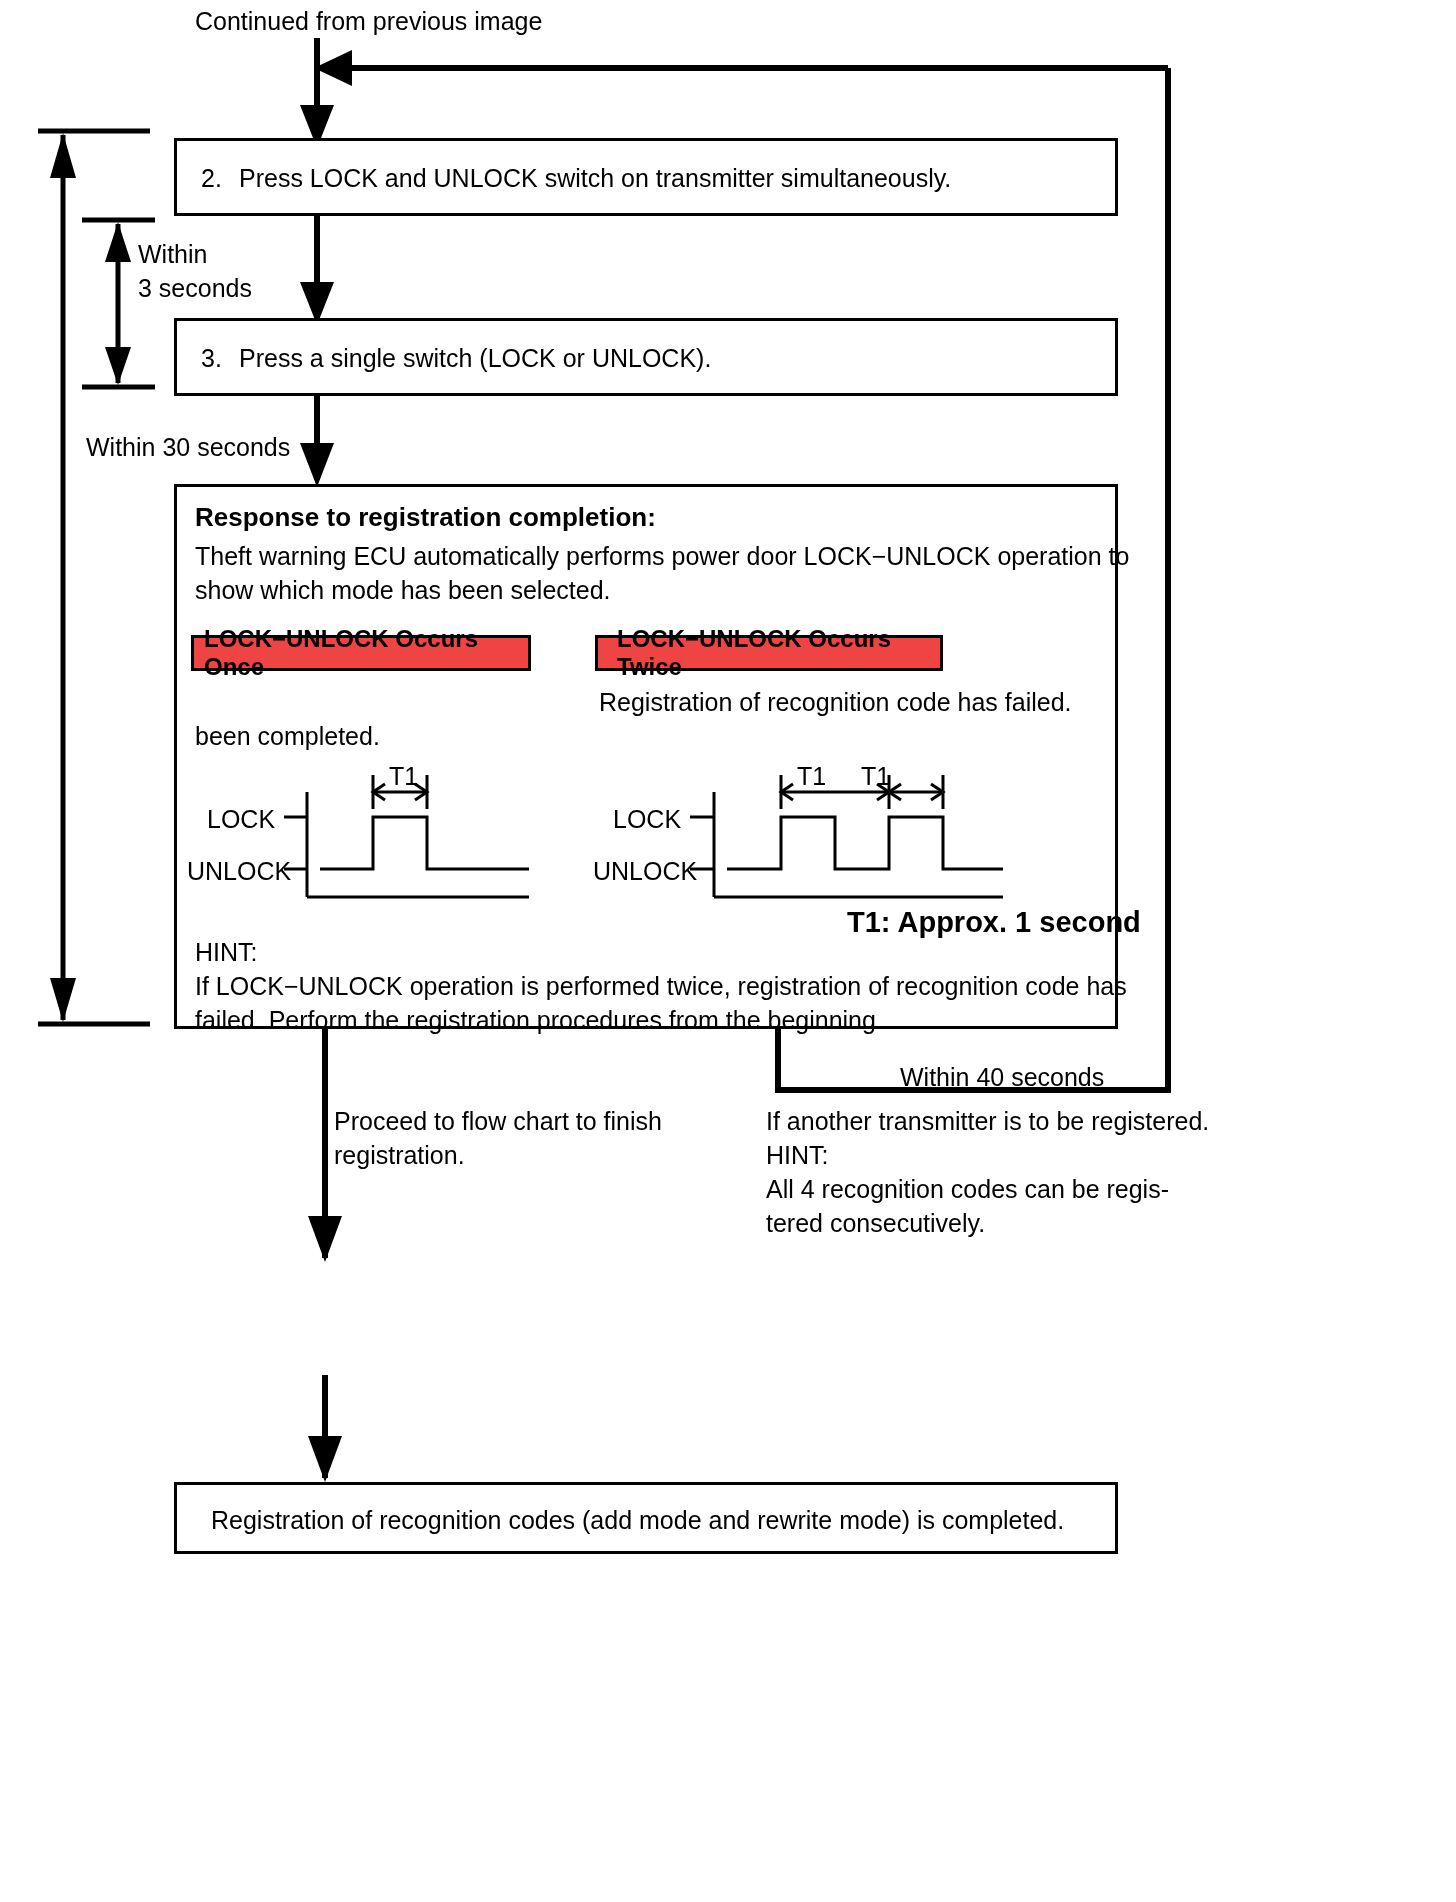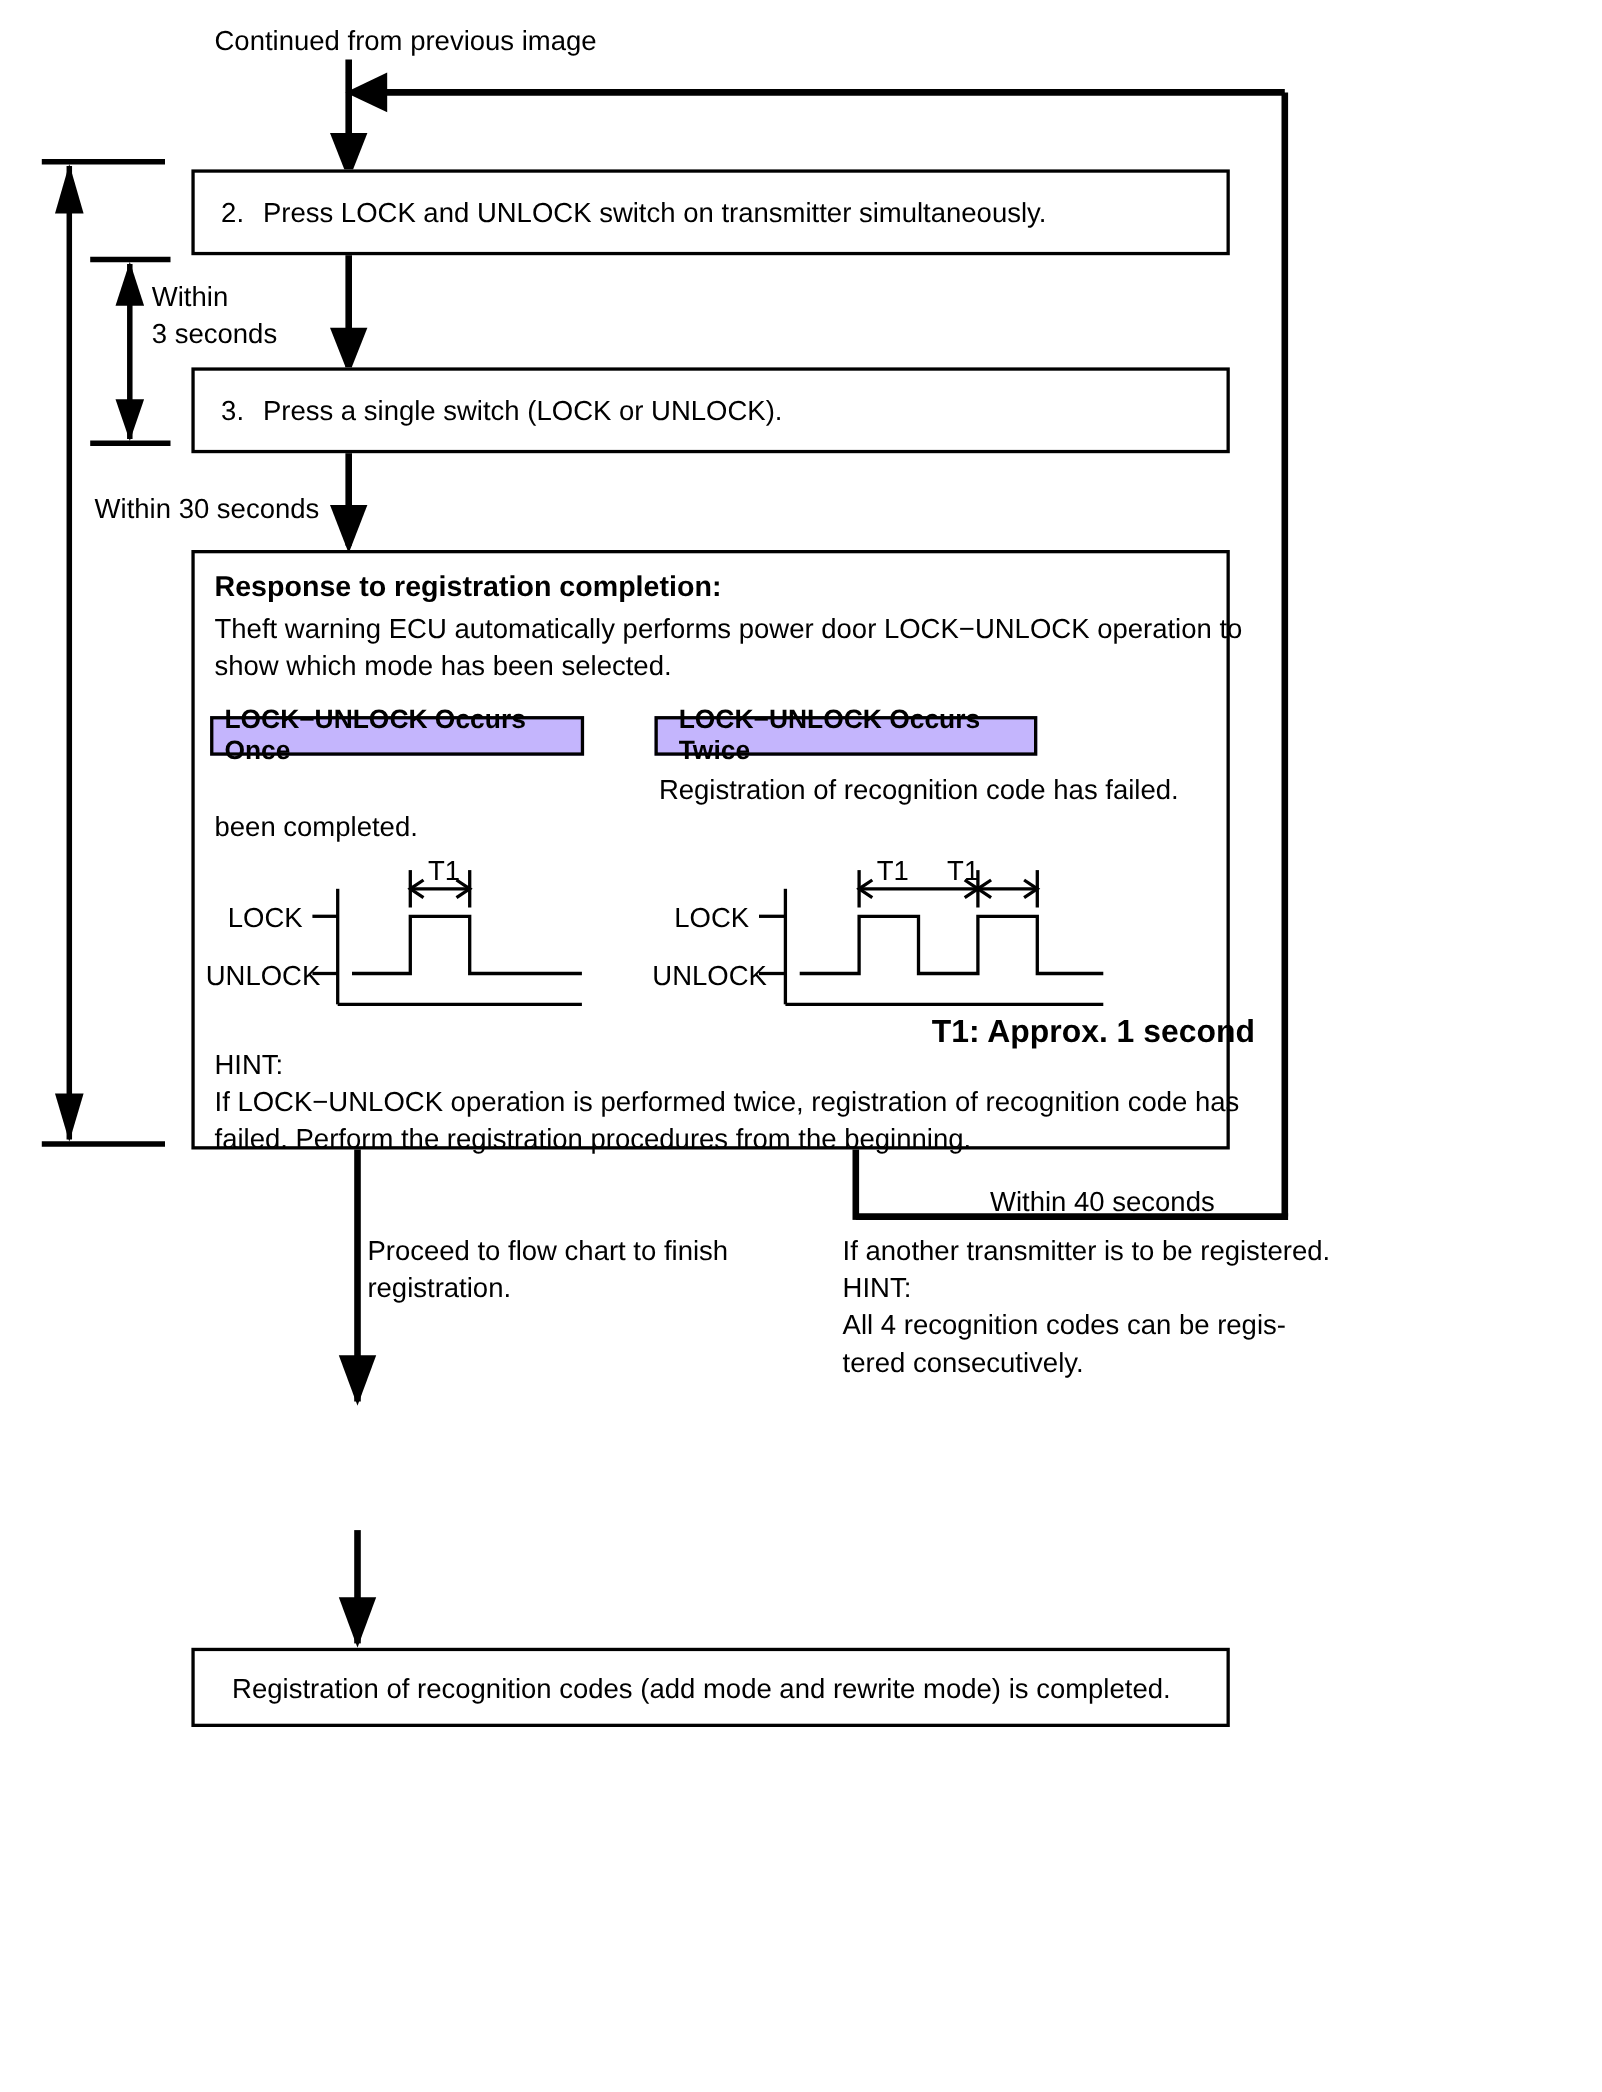--- a/index.html
+++ b/index.html
@@ -1,22 +1,22 @@
 <!DOCTYPE html>
 <html><head>
 <meta charset="utf-8">
 <style>
   html,body{margin:0;padding:0;background:#fff;}
   body{width:1456px;height:1902px;font-family:"Liberation Sans",sans-serif;color:#000;}
-  #root{position:relative;width:1456px;height:1666px;overflow:hidden;margin-top:16px;}
+  #root{position:relative;width:1456px;height:1666px;overflow:hidden;}
   .abs{position:absolute;}
   .txt{font-size:25px;line-height:34px;color:#000;white-space:pre;}
   .bold{font-weight:bold;}
   .box{border:3px solid #000;background:#fff;box-sizing:border-box;}
-  .labelbox{border:3px solid #000;background:#c4b5fd;box-sizing:border-box;
+  .labelbox{border:3px solid #000;background:#ef4444;box-sizing:border-box;
             font-weight:bold;font-size:24px;display:flex;align-items:center;
             justify-content:center;padding:3px 10px;}
   svg{display:block;overflow:visible;}
 </style>
 </head>
 <body>
 
 <div id="root">
 
   <div class="abs txt" style="left:195px;top:4px;">Continued from previous image</div>

